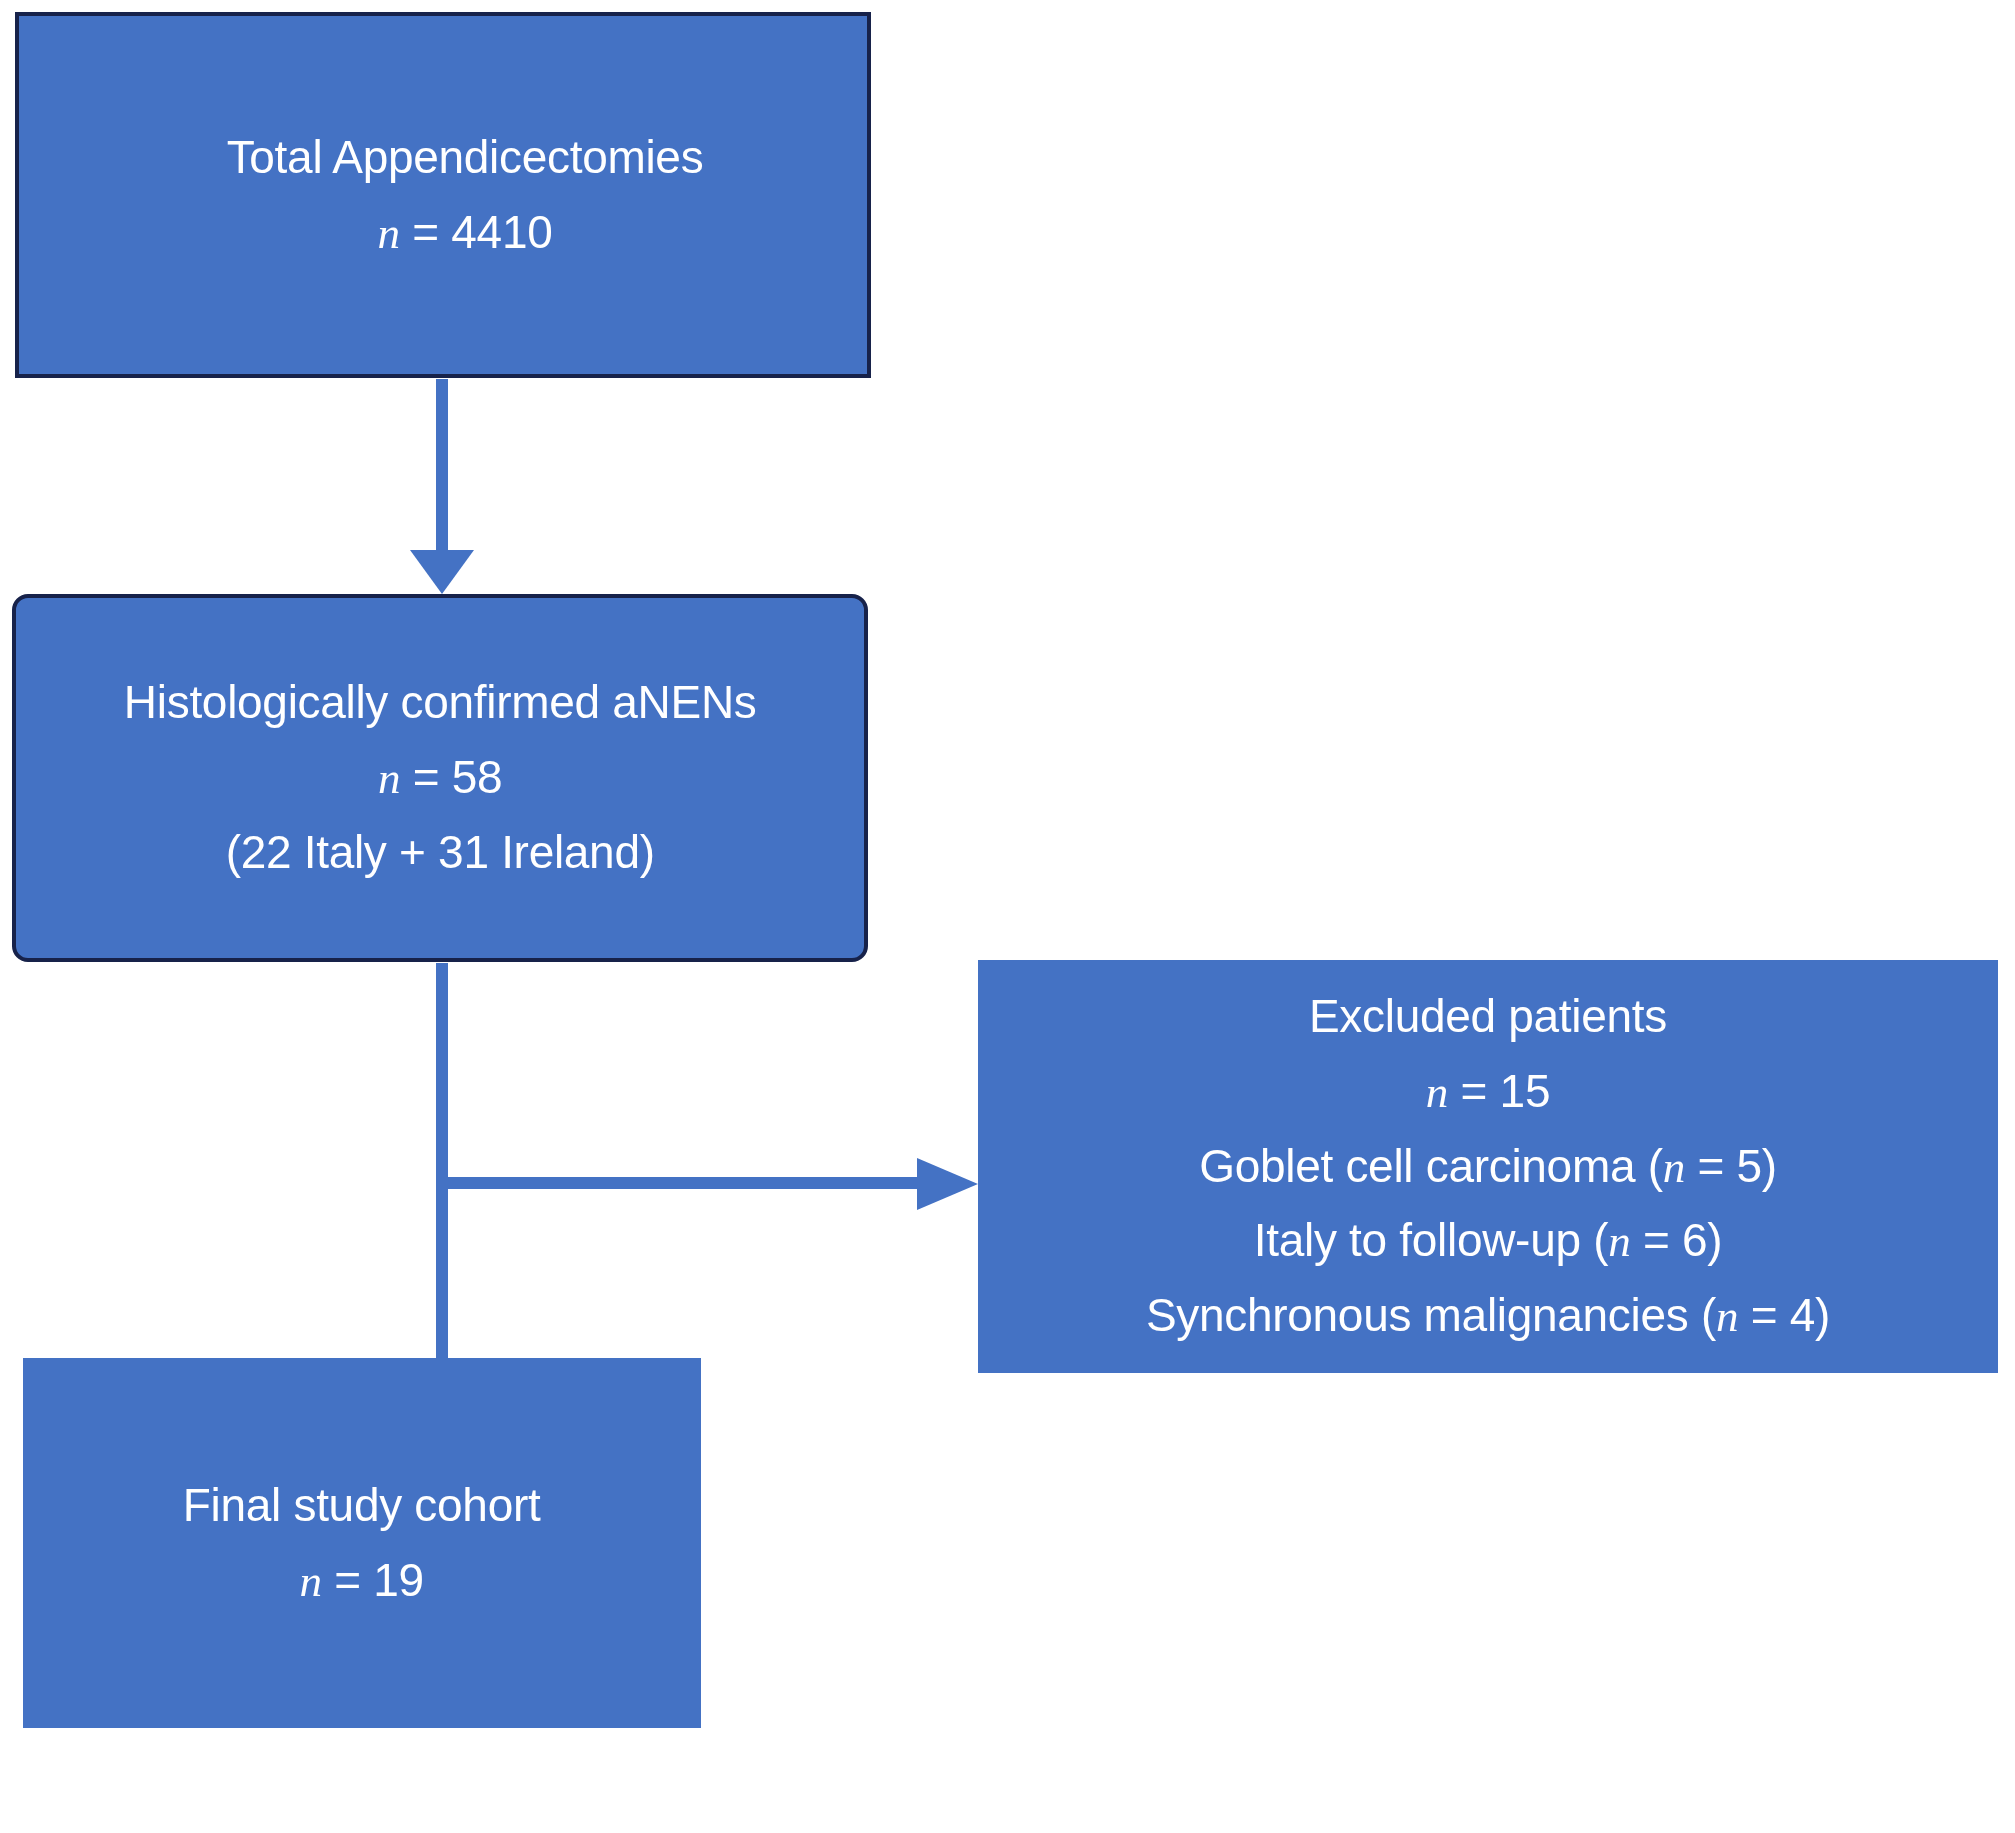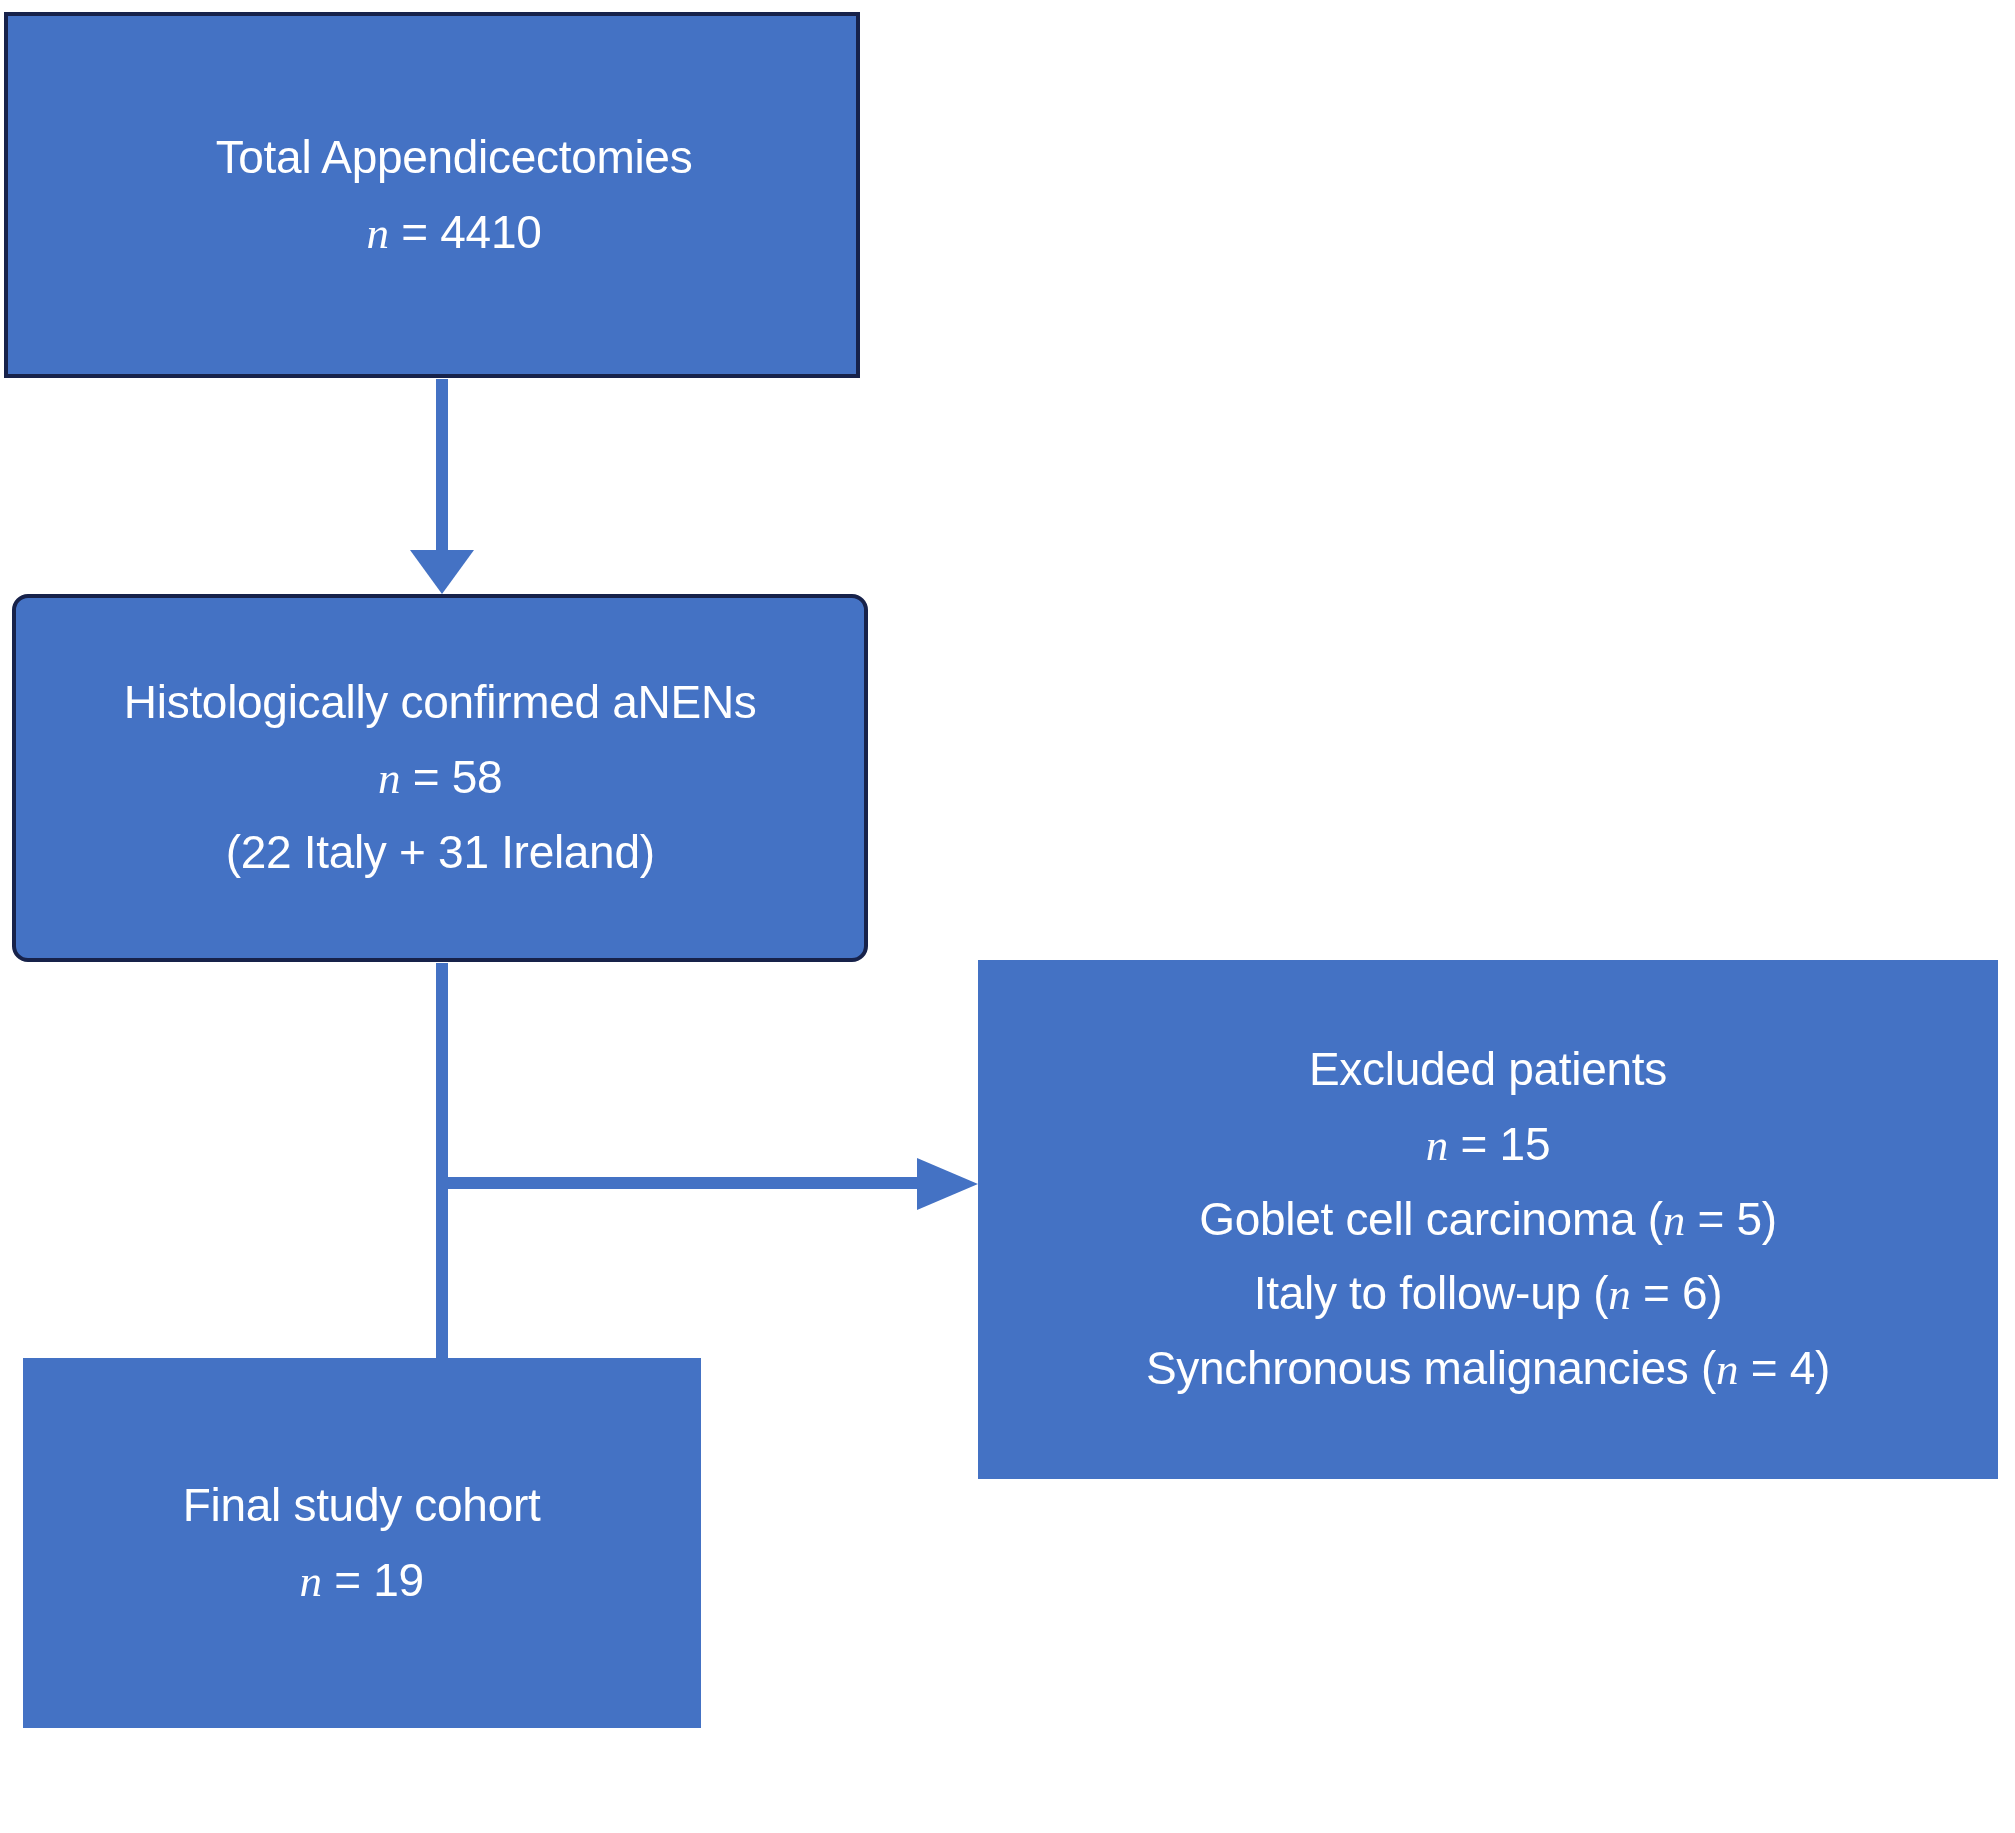--- a/index.html
+++ b/index.html
@@ -39,23 +39,23 @@
     white-space: nowrap;
   }
   .node .line.tight { margin-top: 15px; }
   em.nvar {
     font-style: italic;
     font-family: "Liberation Serif", serif;
     font-size: 0.98em;
   }
 
   
-  #node-total          { left: 4px;   top: 12.2px;   width: 856px; height: 366px; padding-left: 44px; }
+  #node-total          { left: 15px;   top: 12.2px;   width: 856px; height: 366px; padding-left: 44px; }
   #node-histology      { left: 12.2px;   top: 594px;  width: 856px; height: 368px; border-radius: 16px; }
-  #node-excluded       { left: 978px; top: 960px; width: 1020px; height: 519px; }
+  #node-excluded       { left: 978px; top: 960px; width: 1020px; height: 413px; }
   #node-final          { left: 22.6px;   top: 1358px; width: 678px; height: 370px; }
 
   
   .conn {
     position: absolute;
     background: #4472C4;
   }
   
   #conn1-shaft { left: 436px; top: 379px;  width: 12.2px; height: 179px; }
   #conn1-head  { left: 410px; top: 550px;  width: 0; height: 0; background: none;

